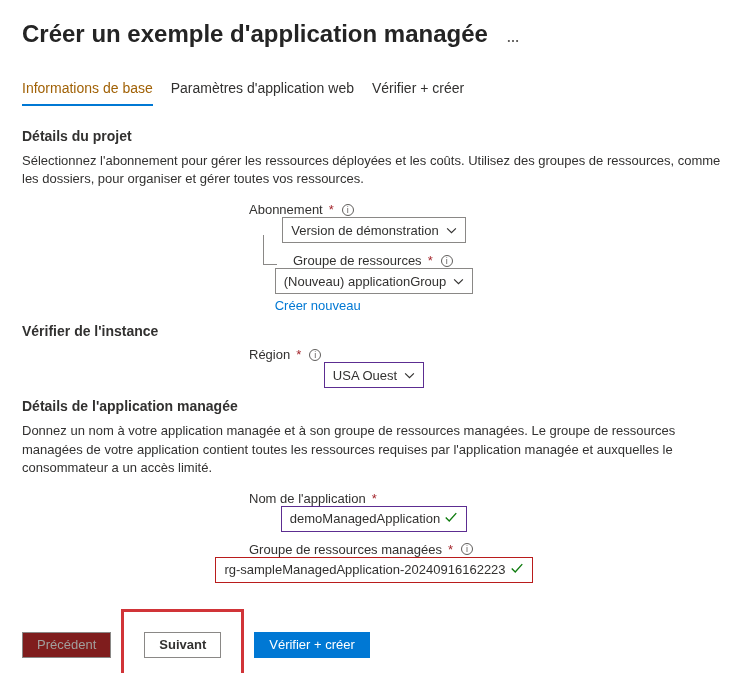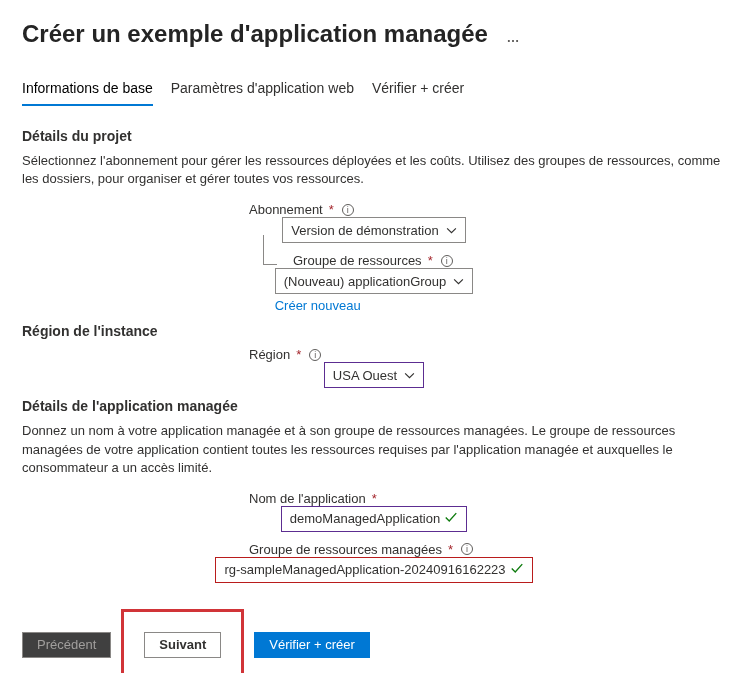--- a/index.html
+++ b/index.html
@@ -25,21 +25,21 @@
     margin-bottom: 22px;
   }
   .tab {
     padding: 6px 0 8px 0;
     font-size: 14px;
     color: #323130;
     cursor: pointer;
     border-bottom: 2px solid transparent;
   }
   .tab.active {
-    color: #000000;
+    color: #a16207;
     border-bottom: 2px solid #0078d4;
     font-weight: 400;
   }
   .section-title {
     font-size: 14px;
     font-weight: 600;
     margin: 10px 0 8px 0;
     color: #323130;
   }
   .section-desc {
@@ -122,21 +122,21 @@
   .btn {
     height: 26px;
     padding: 0 14px;
     font-size: 13px;
     border: 1px solid #8a8886;
     background: #fff;
     cursor: pointer;
     display: inline-flex;
     align-items: center;
   }
-  .btn.disabled { background: #404040; color: #a19f9d; cursor: default; }
+  .btn.disabled { background: #7f1d1d; color: #a19f9d; cursor: default; }
   .btn.primary { background: #0078d4; color: #fff; border-color: #0078d4; }
   .btn.boxed { background: #fff; color: #323130; font-weight: 600; }
   .highlight-box {
     border: 3px solid #d13438;
     padding: 20px;
     display: inline-flex;
   }
   .wrap-rg { position: relative; }
 </style>
 </head>
@@ -187,21 +187,21 @@
       <span class="chevron">
         <svg viewBox="0 0 12 8">
             <path d="M1 1l5 5 5-5" fill="none" stroke="#323130" stroke-width="1.3"></path>
           </svg>
       </span>
     </div>
     <span class="link">Créer nouveau</span>
   </div>
 </div>
 
-<div class="section-title">Région de l'instance</div>
+<div class="section-title">Vérifier de l'instance</div>
 
 <div class="form-row">
   <div class="label-col">
     <span class="label-text">Région</span>
     <span class="req">*</span>
     <span class="info">i</span>
   </div>
   <div class="field-col">
     <div class="select highlight">
       <span>USA Ouest</span>

